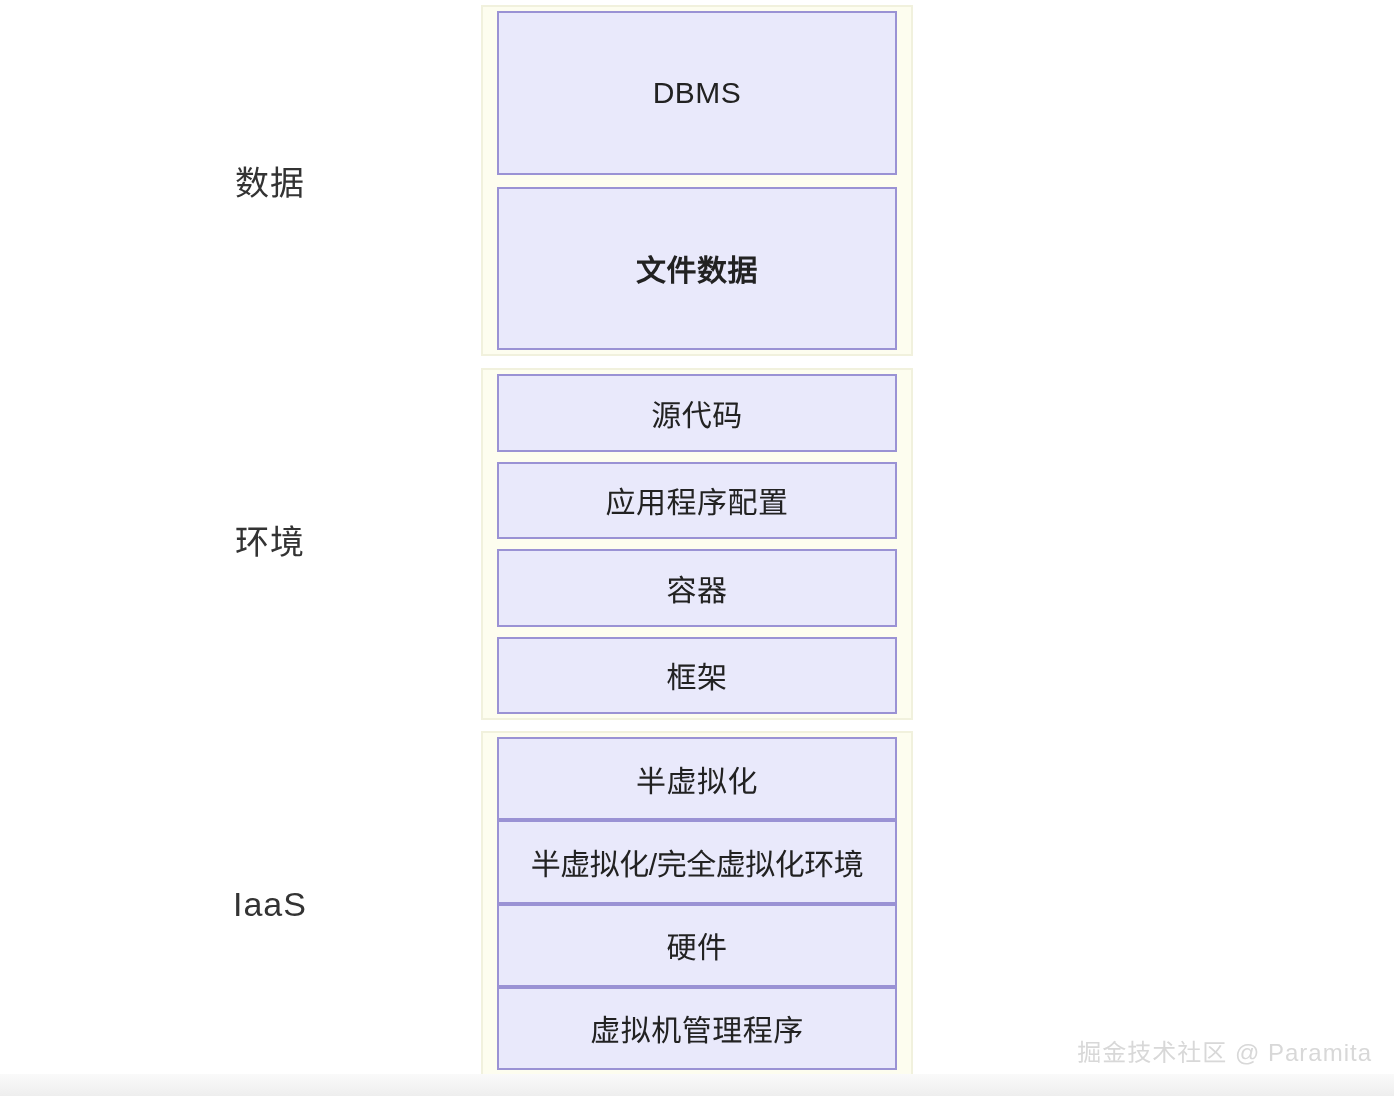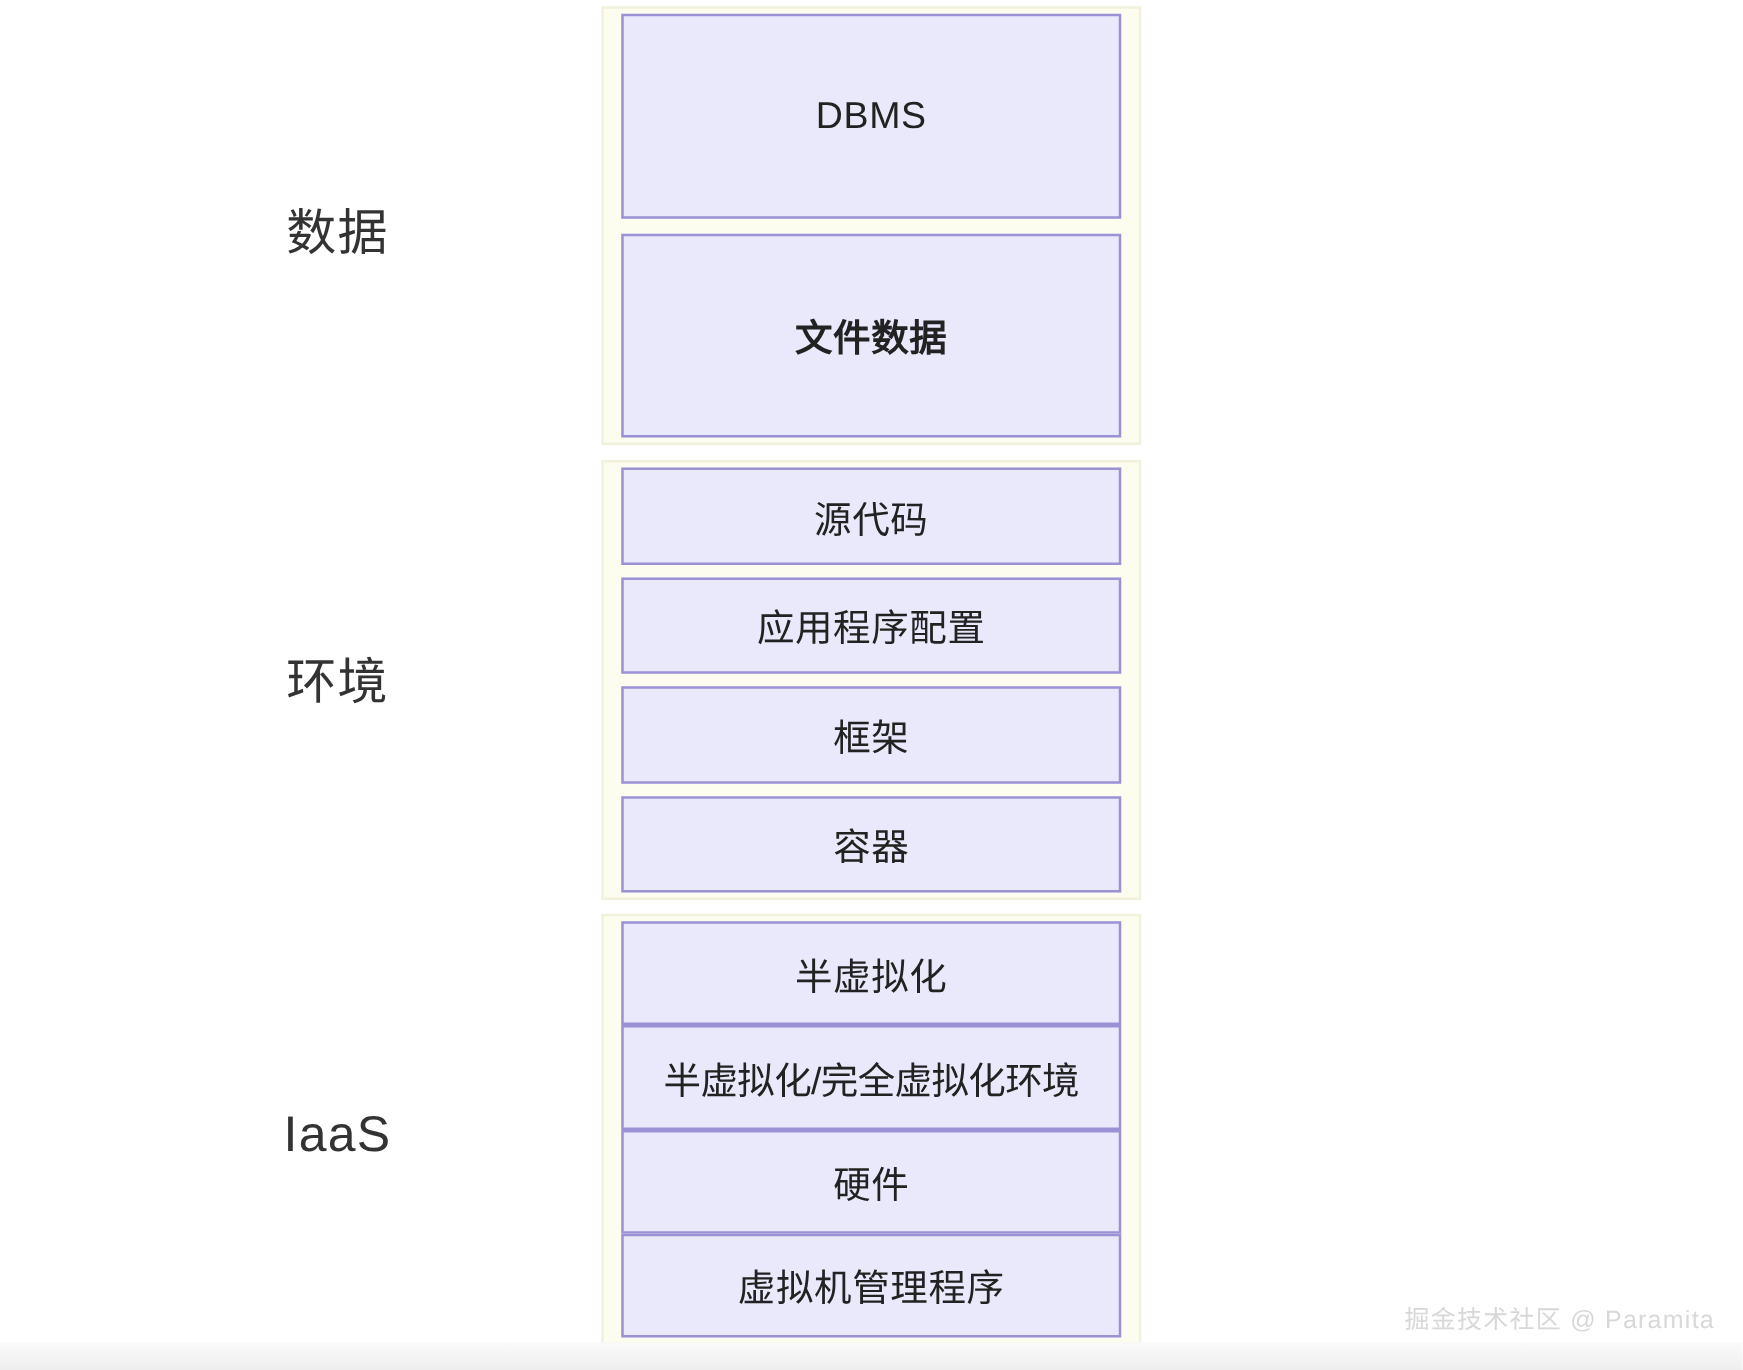--- a/index.html
+++ b/index.html
@@ -34,21 +34,21 @@
     height: 1096px;
   }
 
   
   .axis-label {
     position: absolute;
     left: 120px;
     width: 300px;
     text-align: center;
     color: #333333;
-    font-size: 40px;
+    font-size: 34px;
     line-height: 1.1;
     letter-spacing: 1px;
     white-space: nowrap;
   }
   .axis-label.lbl-data { top: 165px; }
   .axis-label.lbl-env  { top: 524px; }
   .axis-label.lbl-iaas { top: 886px; }
 
   
   .group {
@@ -103,21 +103,21 @@
     font-size: 30px;
     letter-spacing: -0.5px;
   }
 
   
   .watermark {
     position: absolute;
     right: 22px;
     bottom: 28px;
     color: #d8d8d8;
-    font-size: 20px;
+    font-size: 24px;
     letter-spacing: 1px;
     white-space: nowrap;
     user-select: none;
   }
 </style>
 </head>
 <body>
 
 <div class="diagram">
 
@@ -126,22 +126,22 @@
   <div class="group group-data">
     <div class="cell">DBMS</div>
     <div class="cell">文件数据</div>
   </div>
 
   <div class="axis-label lbl-env">环境</div>
 
   <div class="group group-env">
     <div class="cell">源代码</div>
     <div class="cell">应用程序配置</div>
+    <div class="cell">容器</div>
     <div class="cell">框架</div>
-    <div class="cell">容器</div>
   </div>
 
   <div class="axis-label lbl-iaas">IaaS</div>
 
   <div class="group group-iaas">
     <div class="cell">半虚拟化</div>
     <div class="cell wide-text">半虚拟化/完全虚拟化环境</div>
     <div class="cell">硬件</div>
     <div class="cell">虚拟机管理程序</div>
   </div>

